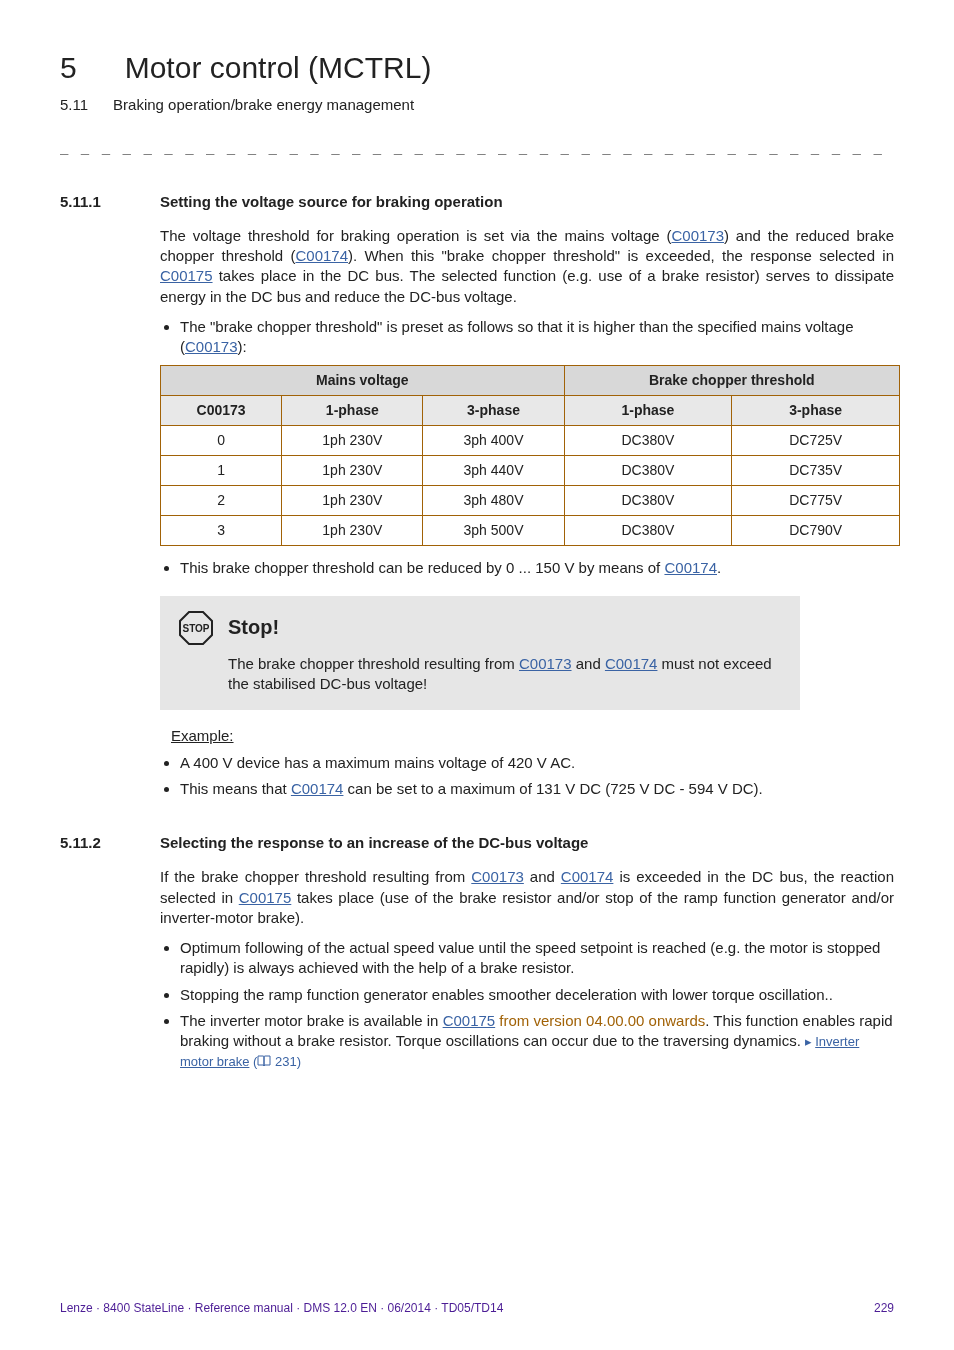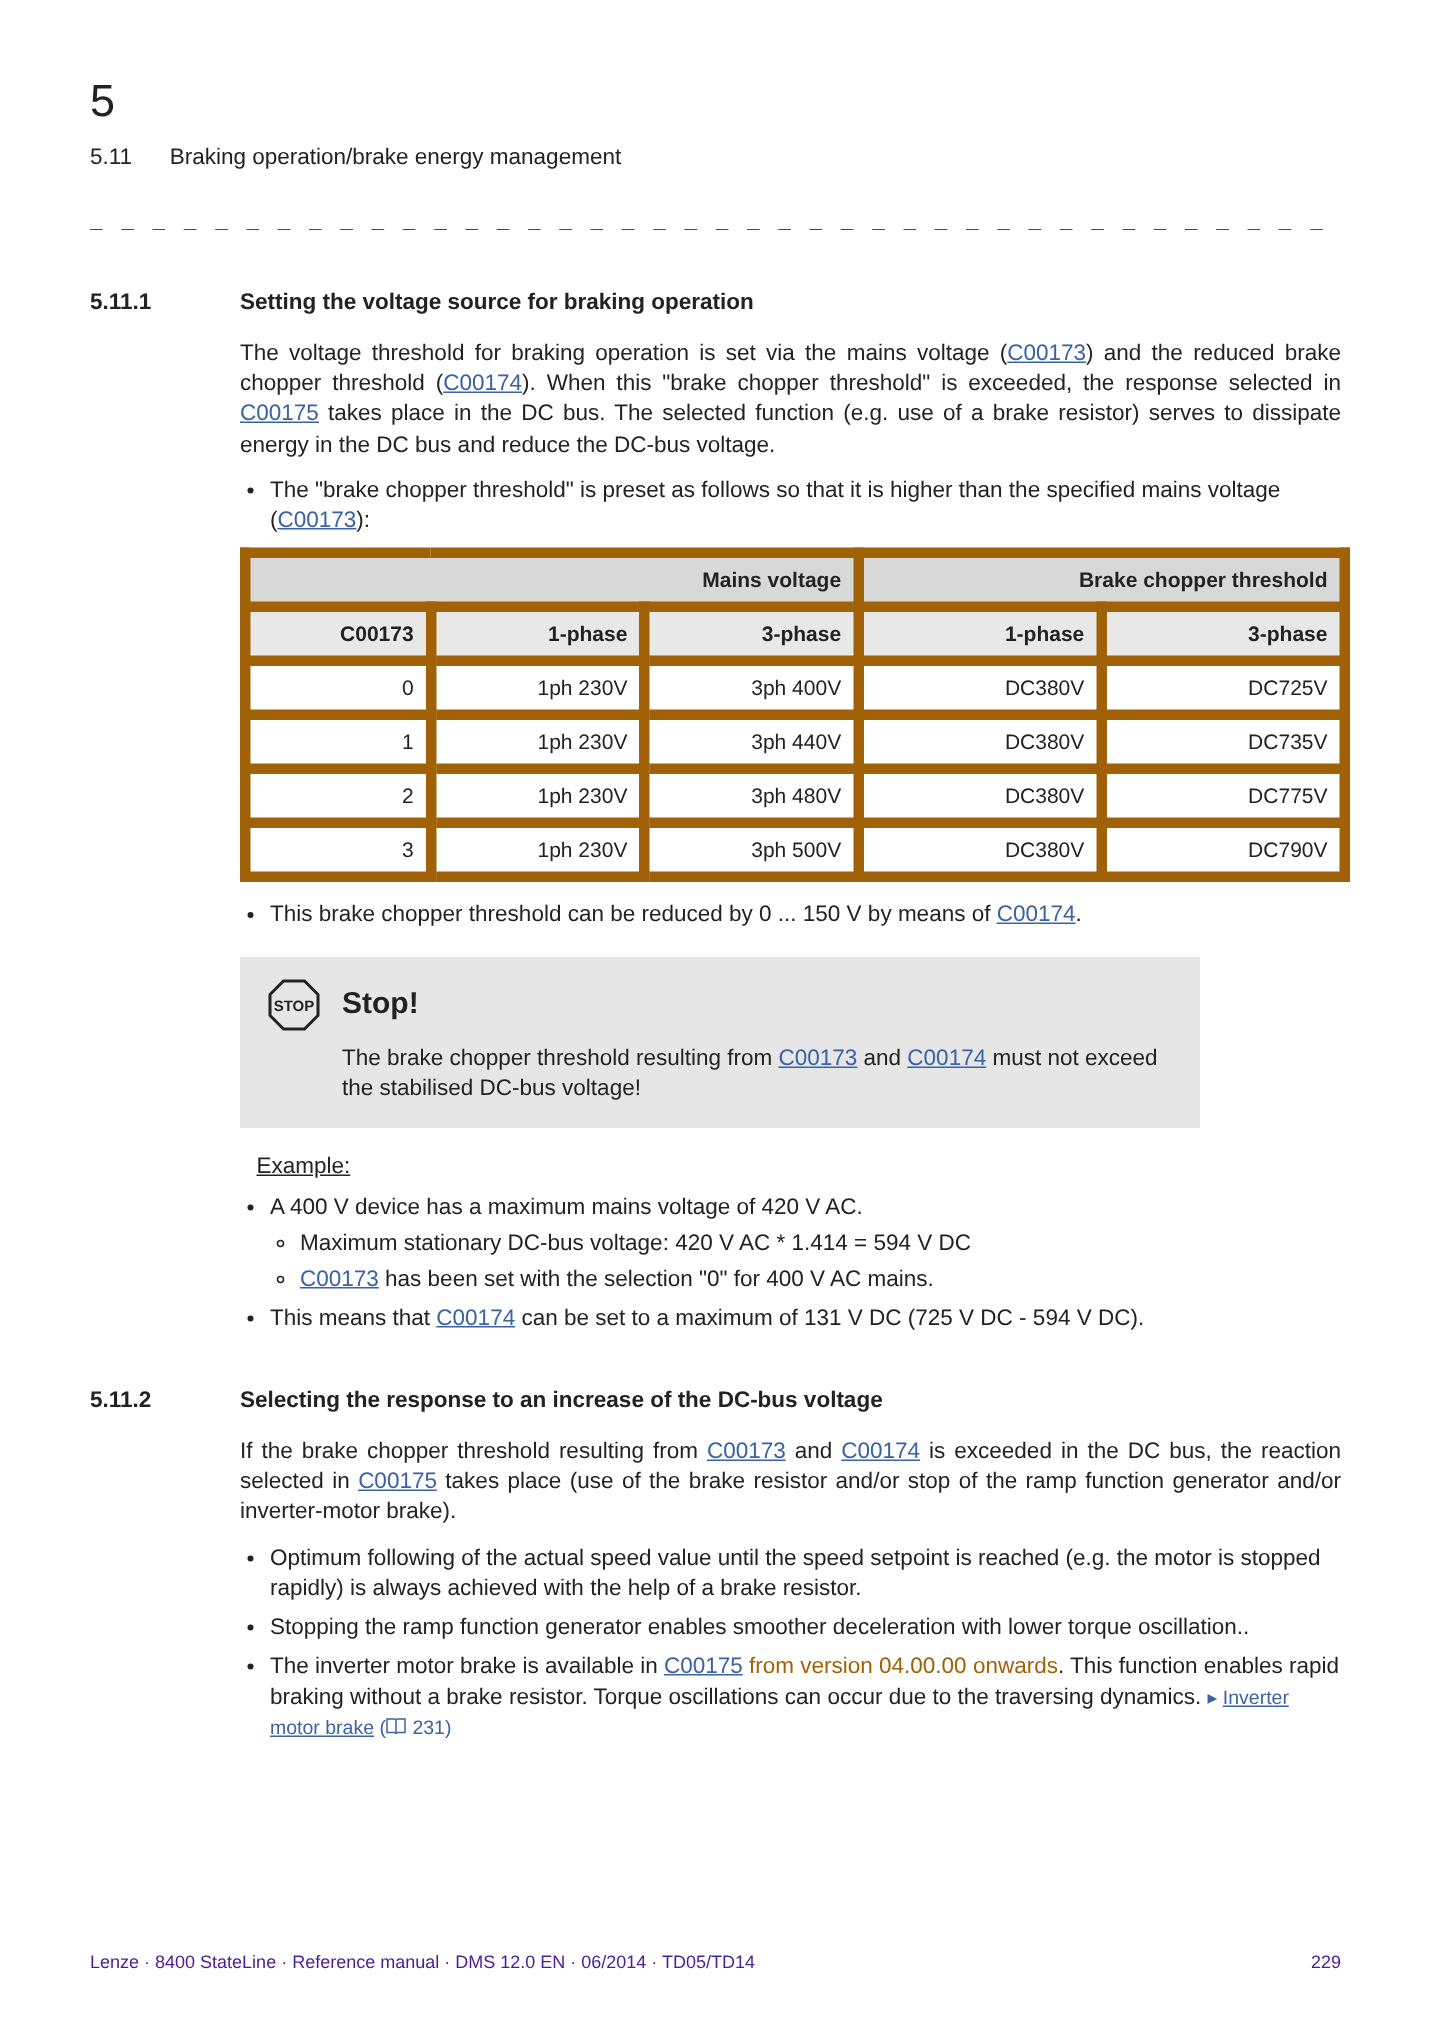--- a/index.html
+++ b/index.html
@@ -49,23 +49,23 @@
   .ver-note { color: #a16207; }
 
   table.grid {
     border-collapse: collapse;
     width: 740px;
     margin-left: 100px;
     margin-top: 4px;
     font-size: 14px;
   }
   table.grid th, table.grid td {
-    border: 7px solid #a16207;
+    border: 1px solid #a16207;
     padding: 5px 8px;
-    text-align: right;
+    text-align: center;
   }
   table.grid thead th {
     background: #d8d8d8;
     font-weight: 700;
   }
   table.grid thead tr.top th { font-weight: 700; }
   table.grid thead tr.sub th {
     background: #e8e8e8;
     font-weight: 700;
   }
@@ -105,20 +105,21 @@
   }
   .page-ref { color: #3a63a4; font-size: 13px; }
 </style>
 </head>
 <body>
 
 <div class="page">
 
   <div class="h-chapter-row">
     <span class="h-chapter-num">5</span>
+    <span class="h-chapter-title">Motor control (MCTRL)</span>
   </div>
   <div class="h-sub-row">
     <span class="h-sub-num">5.11</span>
     <span class="h-sub-title">Braking operation/brake energy management</span>
   </div>
 
   <div class="dash-rule">_ _ _ _ _ _ _ _ _ _ _ _ _ _ _ _ _ _ _ _ _ _ _ _ _ _ _ _ _ _ _ _ _ _ _ _ _ _ _ _ _ _ _ _ _ _ _ _ _ _ _ _ _ _ _ _ _ _ _ _ _ _ _ _</div>
 
   <div class="sec-row">
     <span class="sec-num">5.11.1</span>
@@ -199,26 +200,20 @@
     </div>
     <div class="stop-text">
       <span>The brake chopper threshold resulting from </span><a class="doclink">C00173</a><span> and </span><a class="doclink">C00174</a><span> must not exceed the stabilised DC-bus voltage!</span>
     </div>
   </div>
 
   <div class="example-label">Example:</div>
   <ul class="bullets" style="margin-top:6px;">
     <li>
       <span>A 400 V device has a maximum mains voltage of 420 V AC.</span>
-      <ul class="sub-bullets">
-        <li>Maximum stationary DC-bus voltage: 420 V AC * 1.414 = 594 V DC</li>
-        <li>
-          <a class="doclink">C00173</a><span> has been set with the selection "0" for 400 V AC mains.</span>
-        </li>
-      </ul>
     </li>
     <li>
       <span>This means that </span><a class="doclink">C00174</a><span> can be set to a maximum of 131 V DC (725 V DC - 594 V DC).</span>
     </li>
   </ul>
 
   <div class="sec-row" style="margin-top:34px;">
     <span class="sec-num">5.11.2</span>
     <span class="sec-title">Selecting the response to an increase of the DC-bus voltage</span>
   </div>

